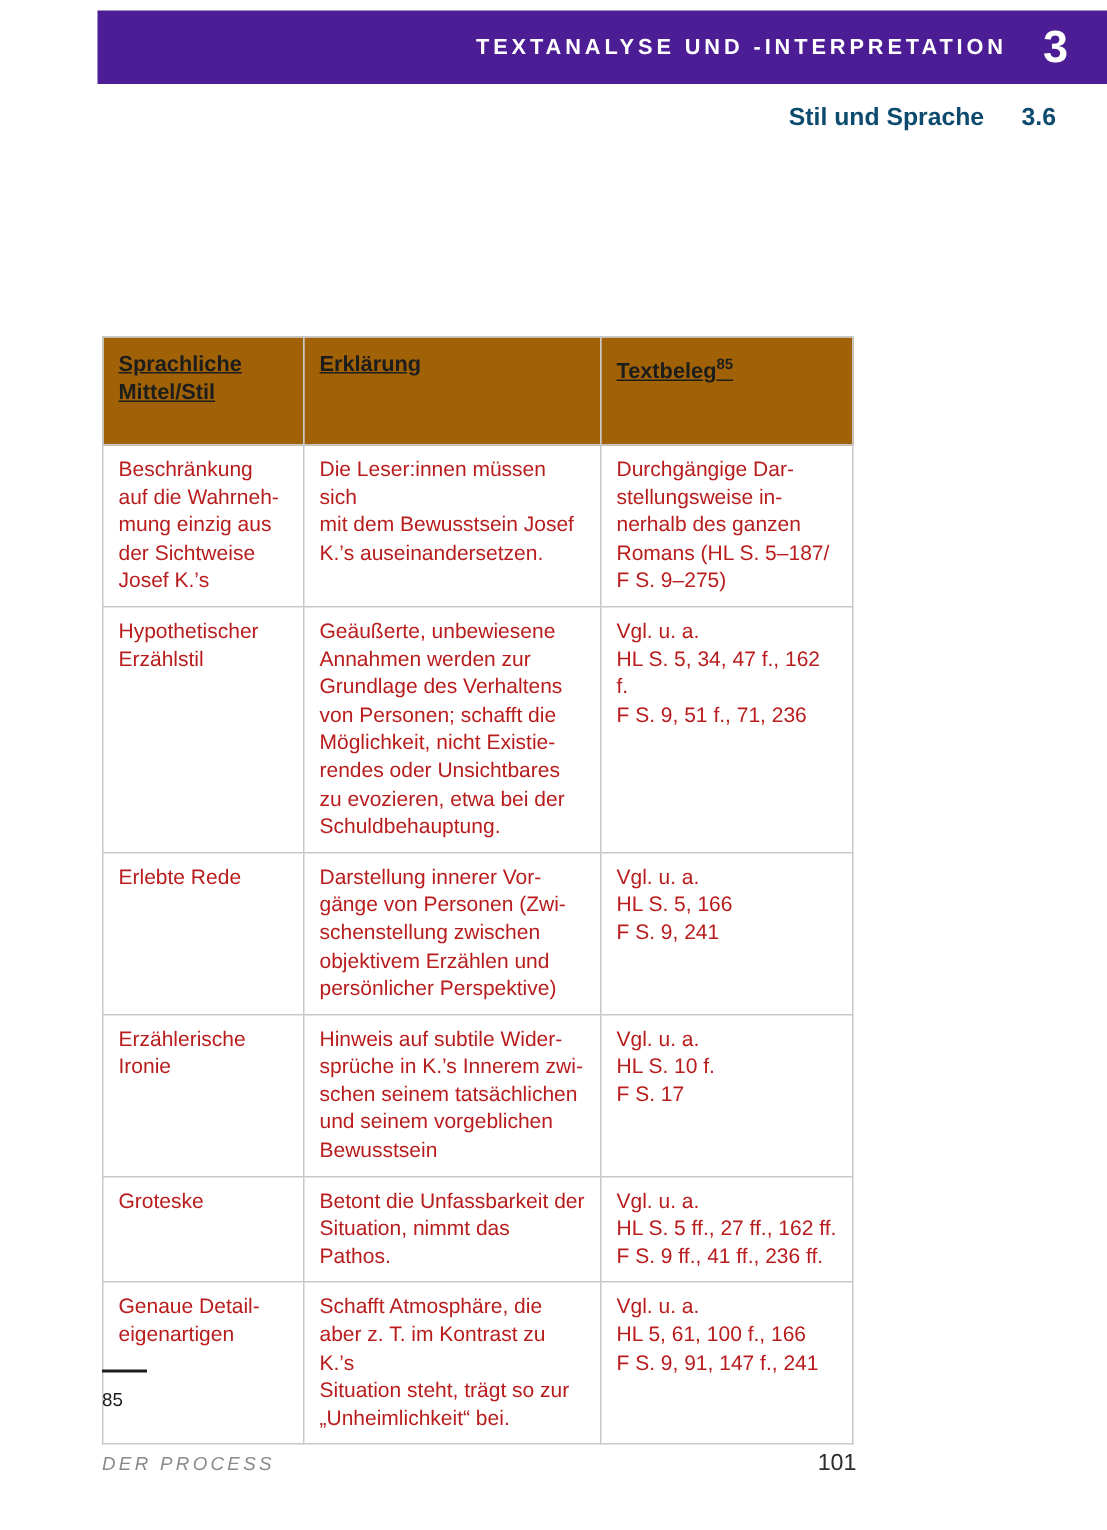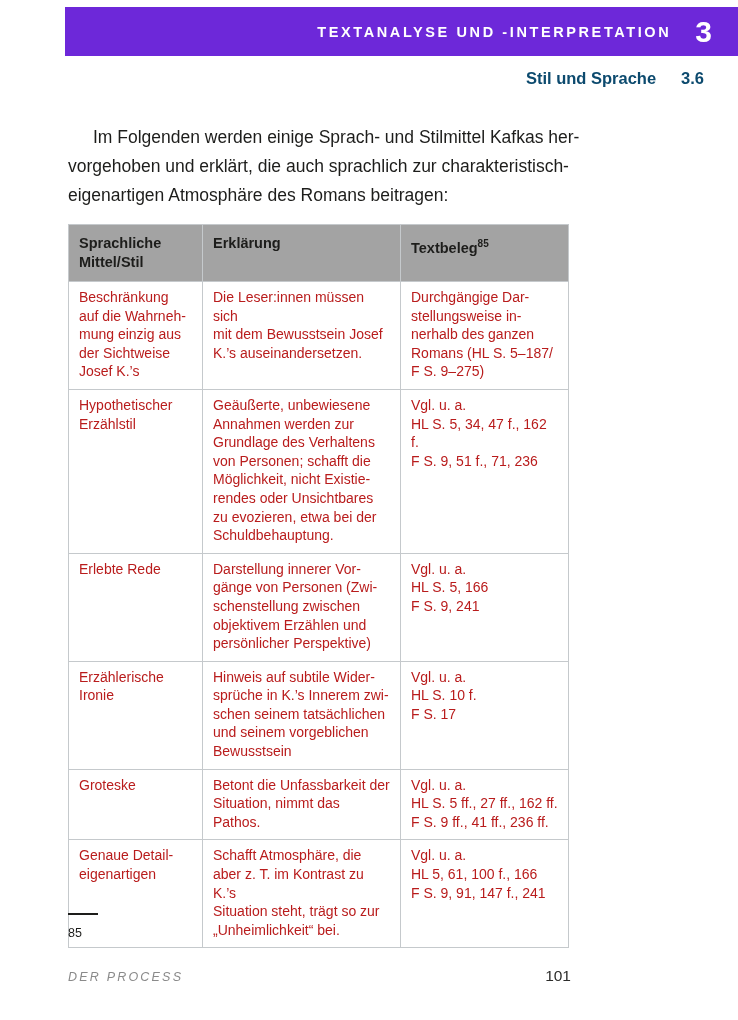--- a/index.html
+++ b/index.html
@@ -6,21 +6,21 @@
   html,body { background:#ffffff; }
   body { font-family:"Liberation Sans","DejaVu Sans",sans-serif; color:#1d1d1b; }
   .page {
     position:relative; width:738px; height:1020px; background:#ffffff;
     overflow:hidden; margin:0 auto;
   }
 
   
   .topbar {
     position:absolute; top:7px; left:65px; right:0; height:49px;
-    background:#6d28d9; display:flex; align-items:center;
+    background:#4c1d95; display:flex; align-items:center;
     justify-content:flex-end; padding-right:26px;padding-left:26px;
   }
   .topbar-title {
     color:#ffffff; font-size:14.5px; font-weight:700; letter-spacing:2.6px;
   }
   .topbar-num {
     color:#ffffff; font-size:30px; font-weight:700; margin-left:24px; line-height:1;
   }
 
   
@@ -44,22 +44,22 @@
     border-collapse:collapse; table-layout:fixed;
   }
   .stil-table col.c1 { width:134px; }
   .stil-table col.c2 { width:198px; }
   .stil-table col.c3 { width:168px; }
   .stil-table th, .stil-table td {
     border:1px solid #c5c9cc; vertical-align:top; text-align:left;
     padding:6px 10px 8px 10px; white-space:pre-line;
   }
   .stil-table th {
-    background:#a3a3a3; font-size:14.5px; line-height:19px; font-weight:700;
-    padding-top:9px; padding-bottom:9px;
+    background:#a16207; font-size:14.5px; line-height:19px; font-weight:700;
+    padding-top:9px; padding-bottom:24px;text-decoration:underline;
   }
   .stil-table td { font-size:14px; line-height:18.6px; color:#b91c1c; }
   .stil-table th sup { font-size:10px; font-weight:700; }
 
   
   .footnote-rule {
     position:absolute; top:913px; left:68px; width:30px; height:2px;
     background:#1d1d1b;
   }
   .footnote {
@@ -86,23 +86,20 @@
   <div class="topbar">
     <span class="topbar-title">TEXTANALYSE UND -INTERPRETATION</span>
     <span class="topbar-num">3</span>
   </div>
 
   <div class="subheader">
     <span class="sec-title">Stil und Sprache</span>
     <span class="sec-num">3.6</span>
   </div>
 
-  <p class="intro">Im Folgenden werden einige Sprach- und Stilmittel Kafkas her-
-vorgehoben und erklärt, die auch sprachlich zur charakteristisch-
-eigenartigen Atmosphäre des Romans beitragen:</p>
 
   <table class="stil-table">
     <colgroup>
         <col class="c1">
         <col class="c2">
         <col class="c3">
       </colgroup>
     <thead>
       <tr>
         <th>Sprachliche

